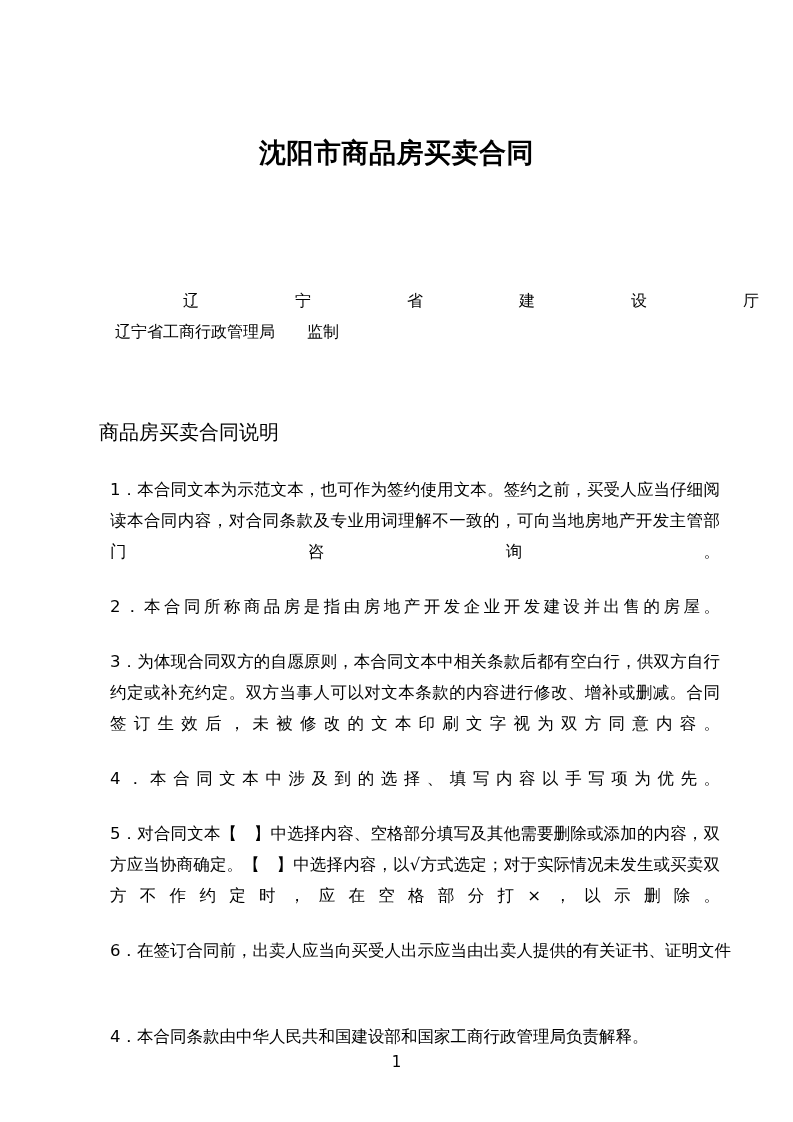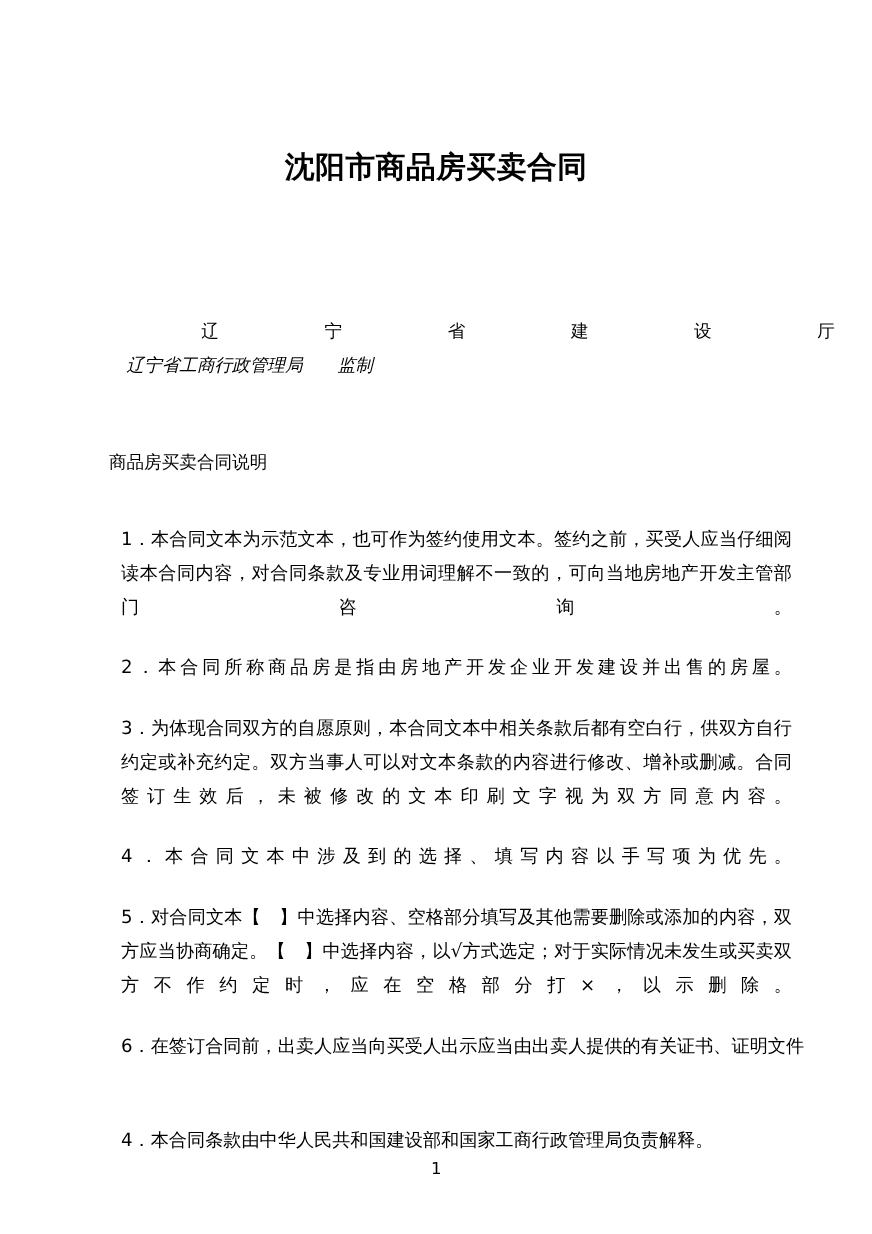--- a/index.html
+++ b/index.html
@@ -57,32 +57,30 @@
   }
   .authority-line1 > span {
     display: inline-block;
     width: 100%;
   }
   .authority-line2 {
     font-size: 16px;
     line-height: 29px;
     margin-top: 2px;
     white-space: pre;
-    font-style: italic;
   }
 
   
   .section-heading {
     position: absolute;
     left: 99px;
-    top: 408px;
-    font-size: 16px;
+    top: 419px;
+    font-size: 20px;
     line-height: 26px;
     white-space: nowrap;
-    font-family: Liberation Mono, monospace;
   }
 
   
   .clauses {
     position: absolute;
     left: 110px;
     top: 474px;
     width: 610px;
   }
   .clause {

